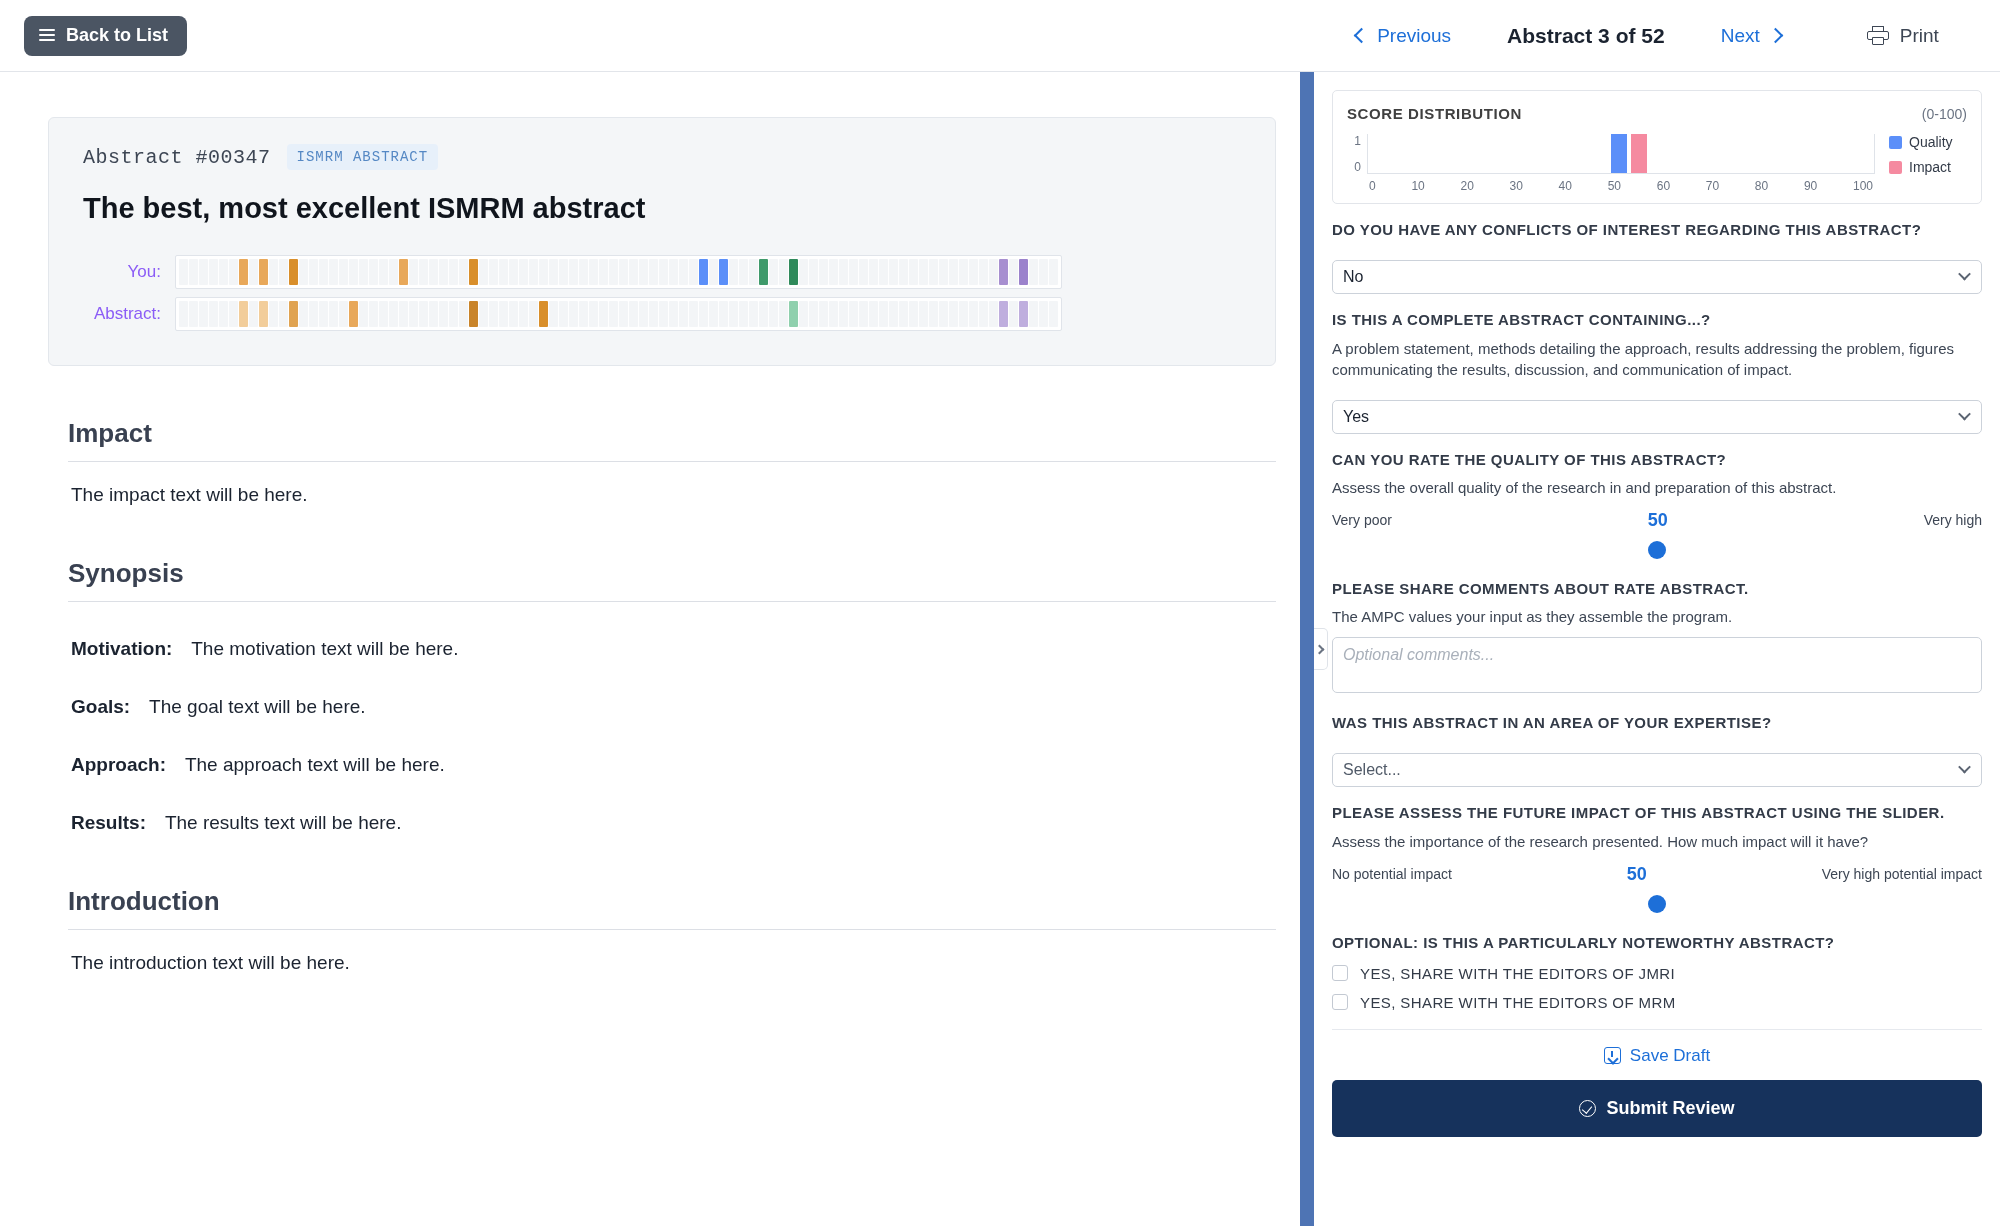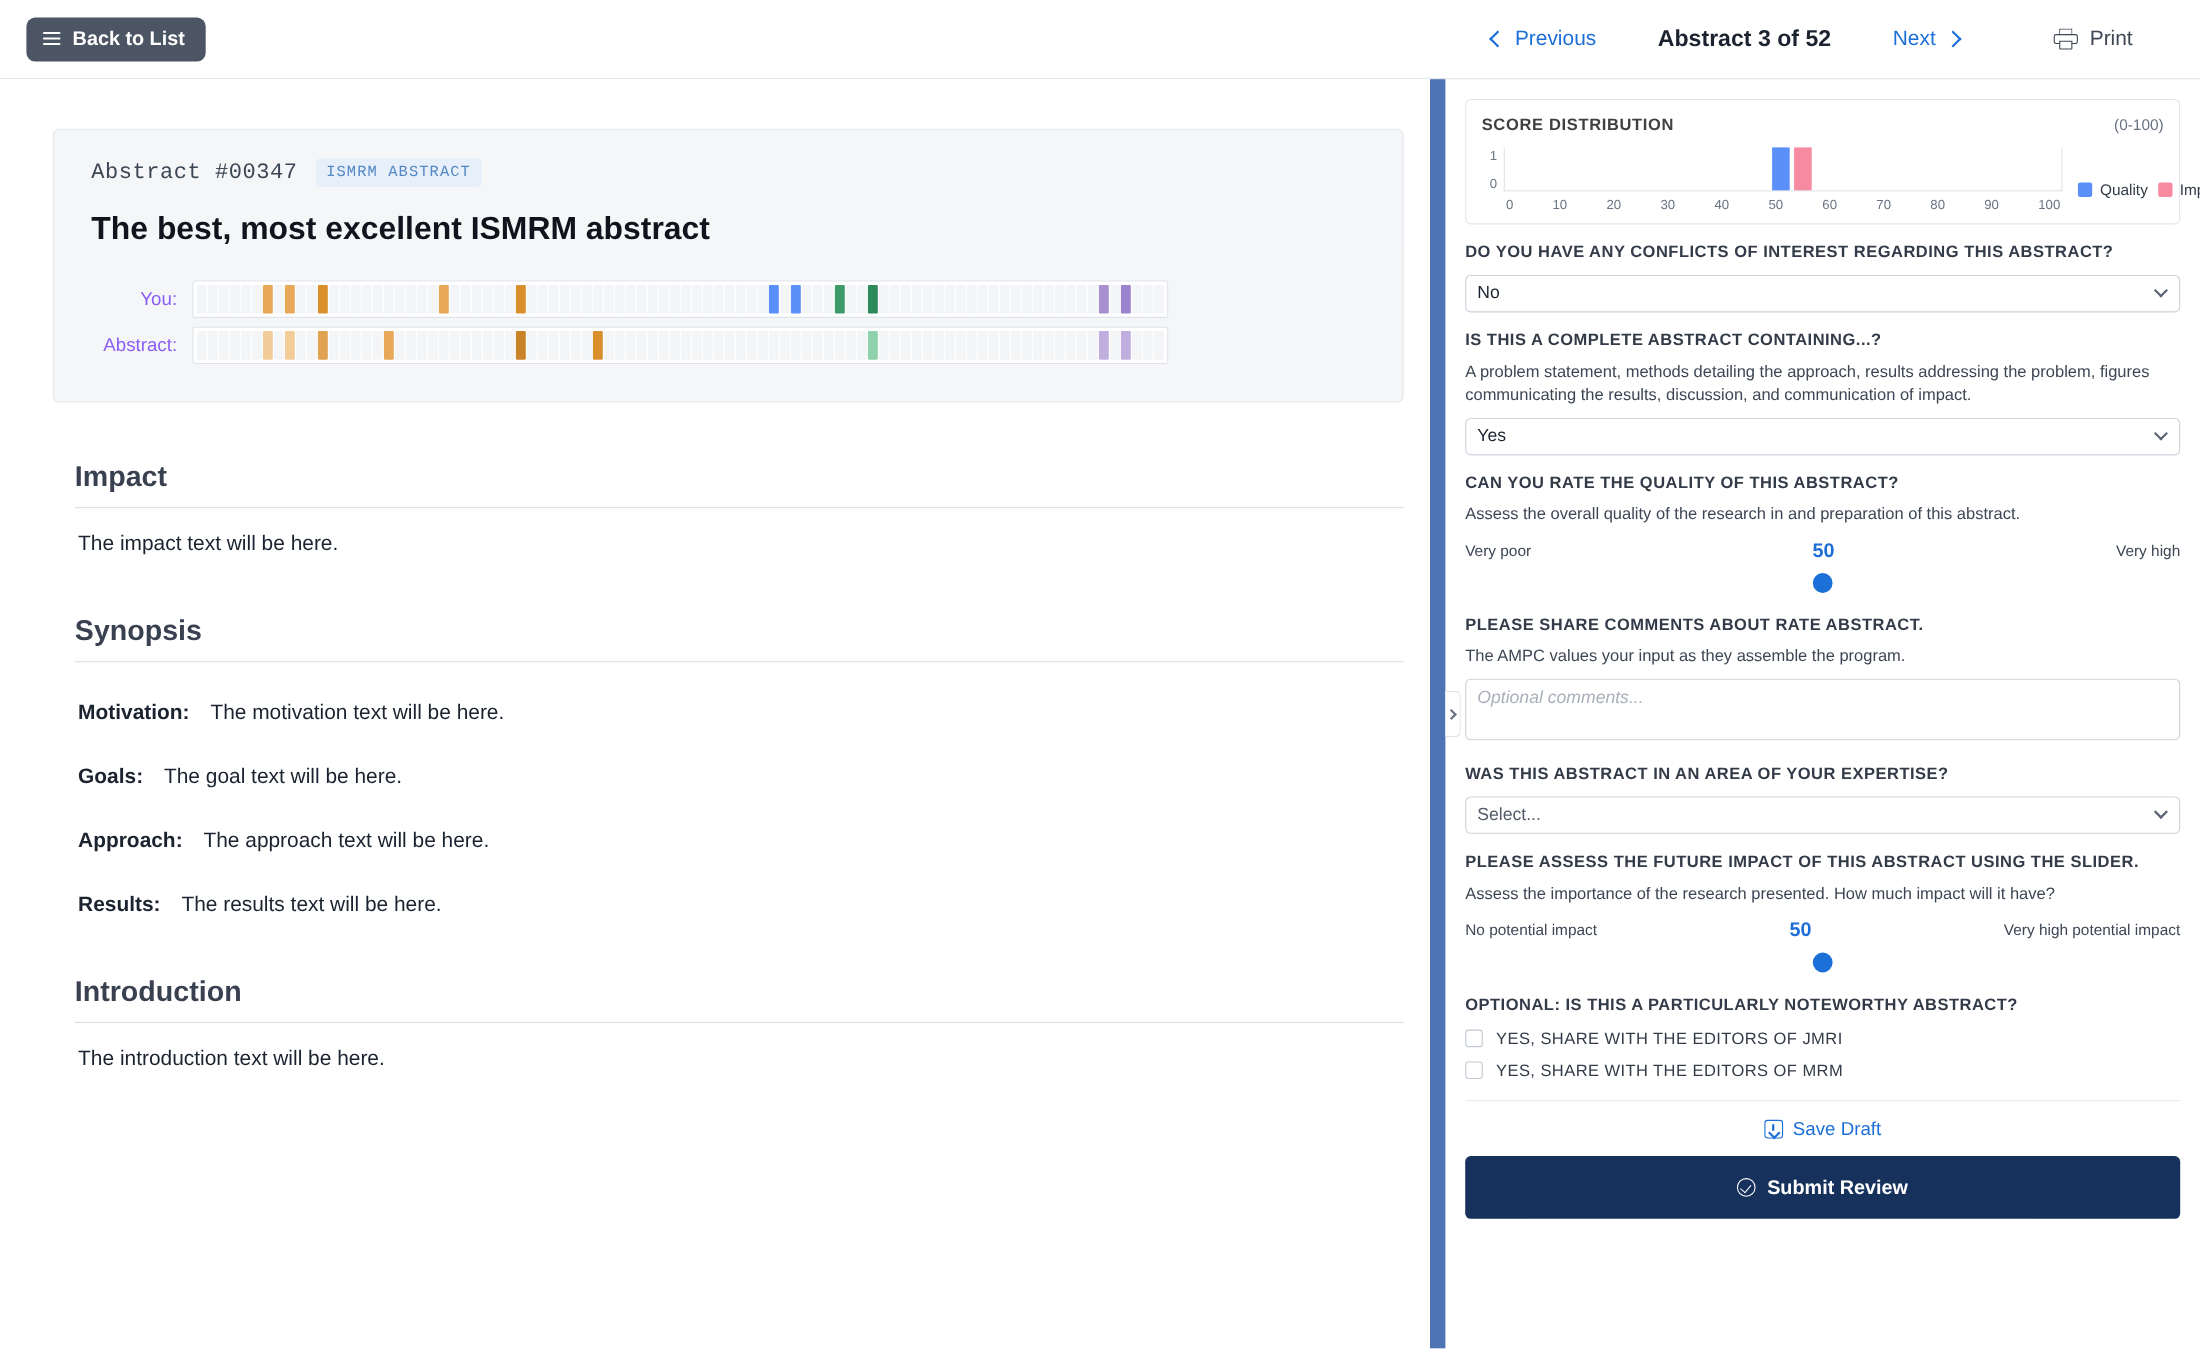--- a/index.html
+++ b/index.html
@@ -162,37 +162,37 @@
   .chart-area { display: flex; margin-top: 12px; }
   .y-axis { width: 14px; display: flex; flex-direction: column; justify-content: space-between; height: 40px; font-size: 12px; color: #6b7483; text-align: right; }
   .plot-wrap { flex: 1; margin-left: 6px; }
   .plot {
     position: relative; height: 40px;
     border: 1px solid #dfe3e9; border-top: none; border-left-width:1px;
     background: #ffffff;
   }
   .bar { position: absolute; bottom: 0; width: 16px; }
   .x-axis { display: flex; justify-content: space-between; margin-top: 5px; font-size: 12px; color: #6b7483; padding: 0 2px; }
-  .legend { width: 92px; padding-left: 14px; display: flex; flex-direction: row; gap: 9px; margin-top: 17px; }
+  .legend { width: 92px; padding-left: 14px; display: flex; flex-direction: column; gap: 9px; }
   .legend-item { display: flex; align-items: center; gap: 7px; font-size: 14px; color: #333b48; }
   .sw { width: 13px; height: 13px; border-radius: 2px; }
 
   .q-block { padding-top: 16px; }
   .q-label { font-size: 15px; font-weight: bold; letter-spacing: .45px; color: #333b48; line-height: 1.35; }
   .q-help { font-size: 15px; color: #3d4654; line-height: 1.4; margin-top: 7px; }
   select.q-select, .q-select {
     width: 100%; height: 34px; margin-top: 10px;
     border: 1px solid #ccd2da; border-radius: 5px;
     background: #ffffff; color: #1b2330;
     font-size: 16px; font-family: "Liberation Sans", sans-serif;
     padding: 0 30px 0 10px;
     appearance: none; -webkit-appearance: none;
     position: relative;
   }
-  .select-wrap { position: relative; }
+  .select-wrap { position: relative; margin-top: 20px; }
   .select-wrap .caret {
     position: absolute; right: 13px; top: 50%; margin-top: -2px;
     width: 9px; height: 9px; border-bottom: 2px solid #5b6472; border-right: 2px solid #5b6472;
     transform: translateY(-60%) rotate(45deg); pointer-events: none;
   }
   .slider-block { margin-top: 12px; }
   .slider-labels { display: flex; justify-content: space-between; align-items: center; font-size: 14px; color: #3d4654; }
   .slider-val { font-size: 18px; font-weight: bold; color: #1d6fd8; }
   .slider-track { position: relative; height: 26px; margin-top: 6px; }
   .slider-thumb {

